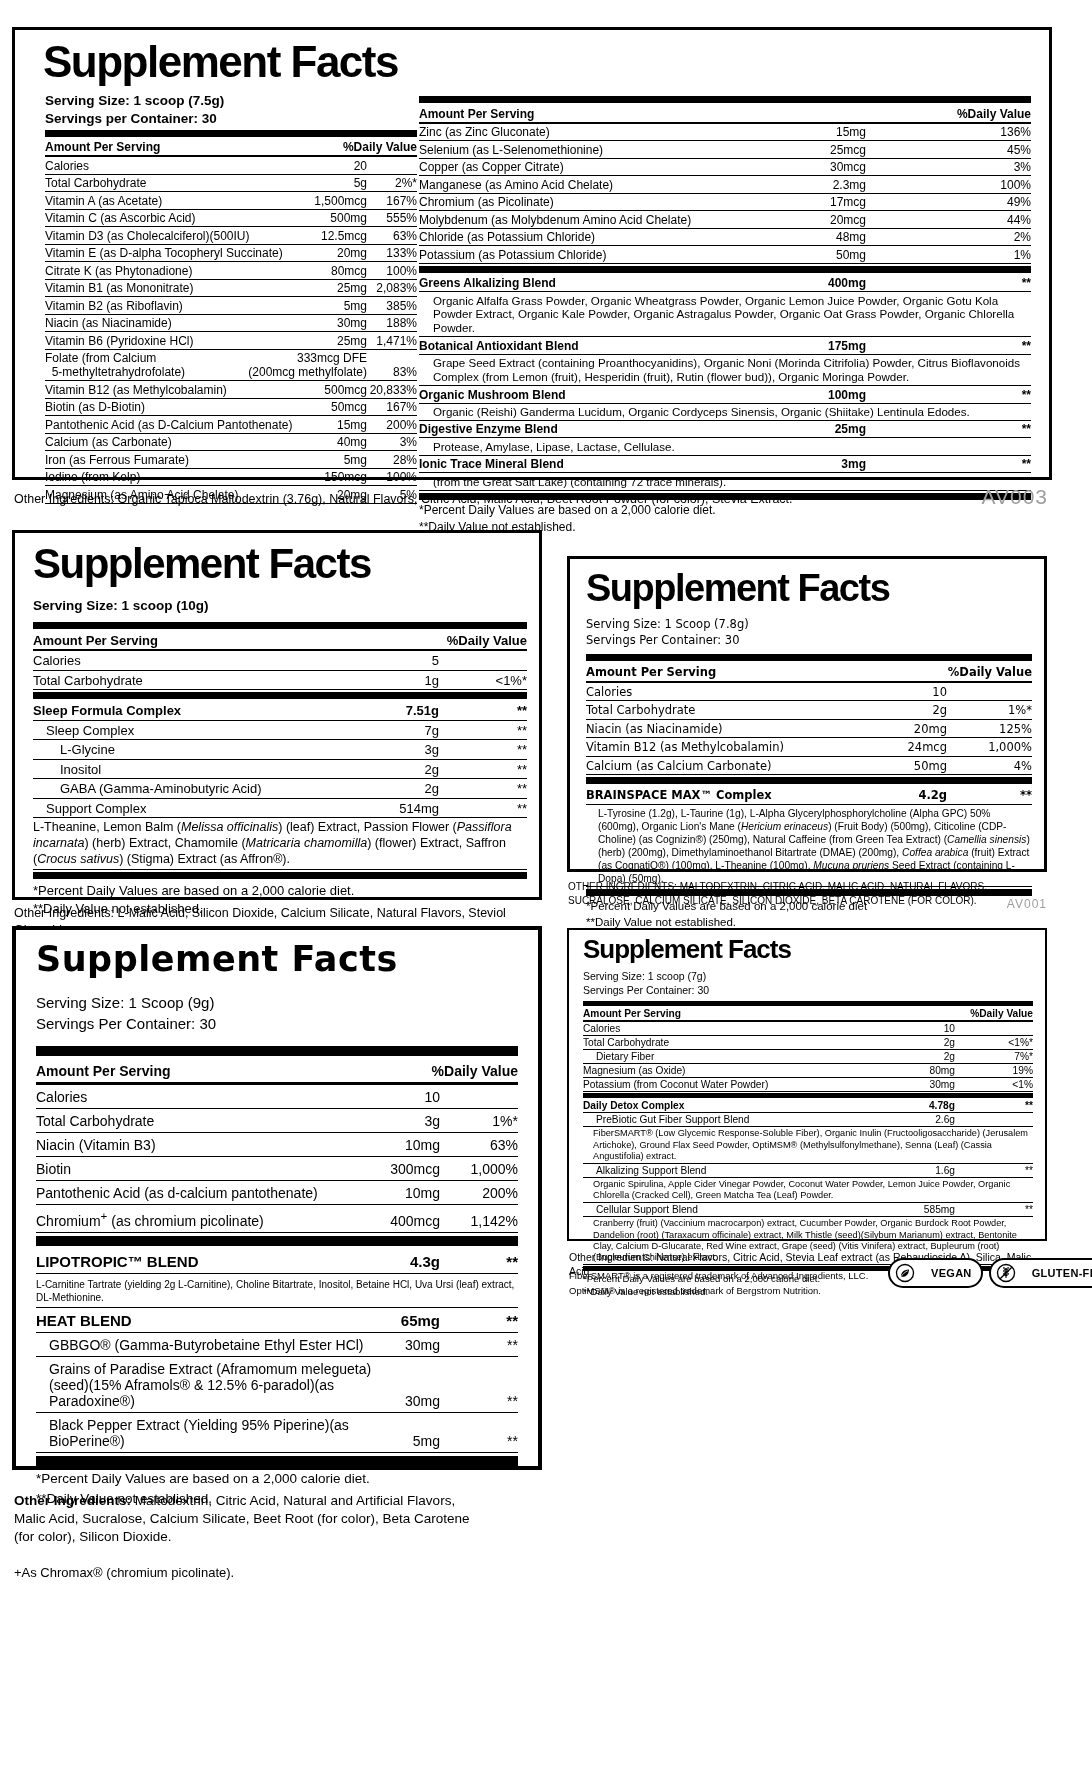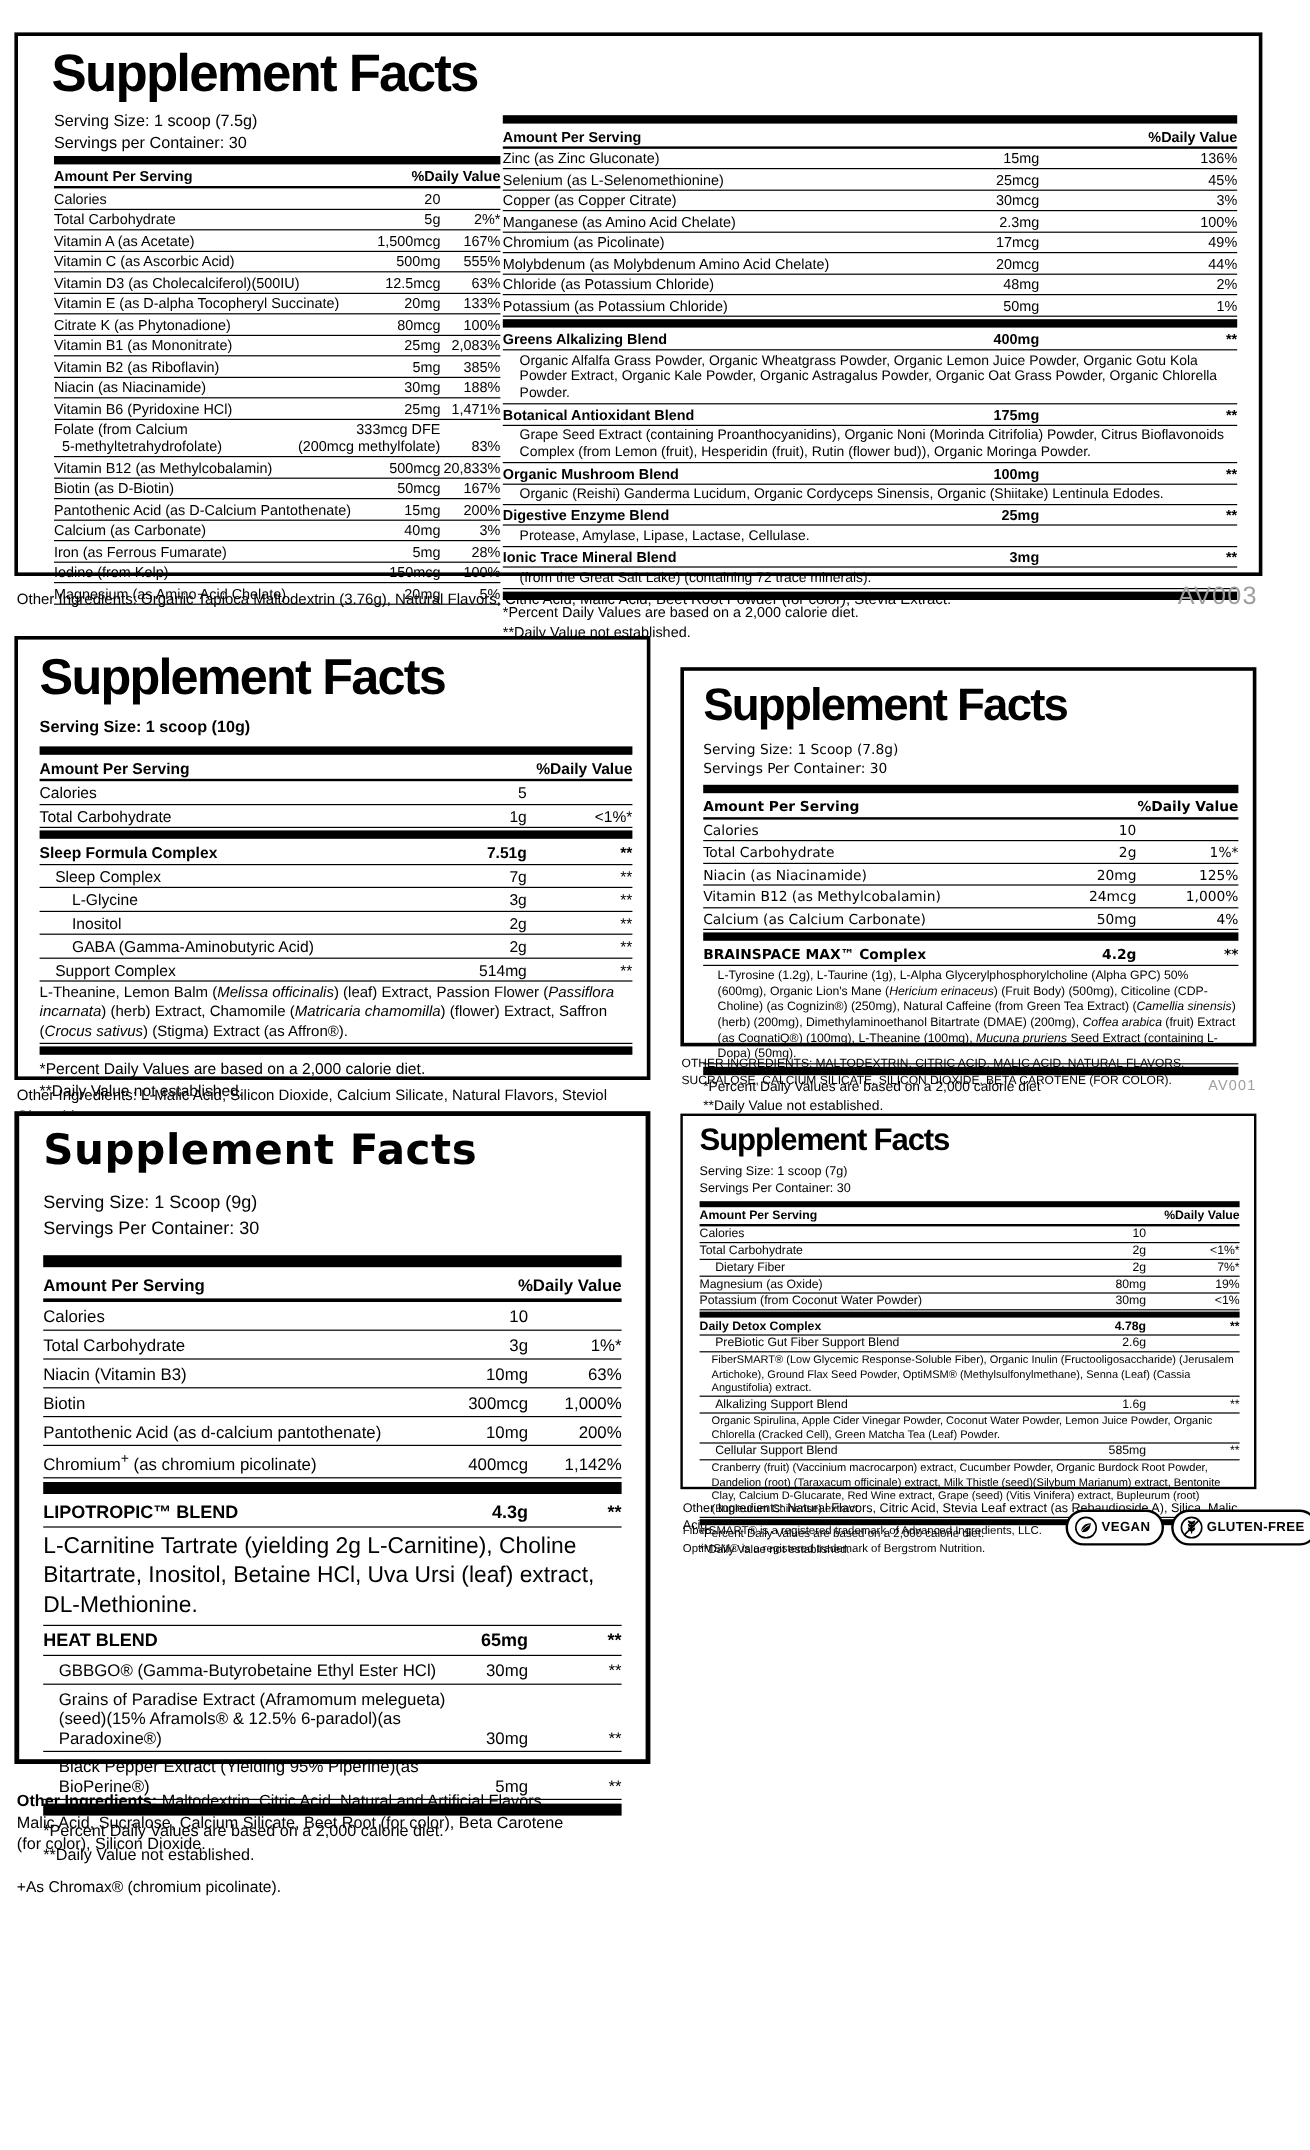--- a/index.html
+++ b/index.html
@@ -23,21 +23,21 @@
   .cd{flex:0 0 55px;text-align:right;white-space:nowrap}
   .h .cd{flex-basis:auto}
   .oth{position:absolute;line-height:1.35}
   .code{position:absolute;color:#9e9e9e;letter-spacing:1px;text-align:right}
 
   
   #p1{left:12px;top:27px;width:1040px;height:453px}
   #p1 .title{left:28px;top:10px;font-size:44px}
   #p1l{left:30px;top:62px;width:372px}
   #p1r{left:404px;top:64px;width:612px}
-  .s1{font-weight:normal;font-size:13.5px;margin-bottom:0}
+  .s1{font-weight:bold;font-size:13.5px;margin-bottom:0}
   #p1 .trow{font-size:12px}
   #p1l .cd{flex-basis:50px}
   #p1r .cd{flex-basis:165px}
   #p1 .trow.d{font-size:11.6px;line-height:1.2;font-weight:normal}
   #p1 .trow.fn{font-size:12px}
   #other1{left:14px;top:491px;width:850px;font-size:12.5px}
   #code1{left:930px;top:485px;width:118px;font-size:21px}
 
   
   #p2{left:12px;top:530px;width:530px;height:370px}
@@ -64,21 +64,21 @@
 
   
   #p4{left:12px;top:926px;width:530px;height:544px;border-width:4px}
   #p4 .title{left:20px;top:12px;font-family:"DejaVu Sans",sans-serif;font-size:35px;letter-spacing:.5px}
   #p4c{left:20px;top:62px;width:482px}
   .s4{font-size:15px;margin-bottom:12px;line-height:1.4}
   #p4 .trow{font-size:14px;padding:4px 0 3px;border-bottom-width:1.5px}
   #p4 .trow.h{border-bottom-width:3px}
   #p4 .cd{flex-basis:78px}
   #p4 .trow.b{font-size:15px}
-  #p4 .trow.d{font-size:19px;line-height:1.3}
+  #p4 .trow.d{font-size:10px;line-height:1.3}
   #p4 .trow.fn{font-size:13.5px;padding:2.5px 0}
   #p4 .tbar{height:10px;margin:3px 0}
   #other4{left:14px;top:1492px;width:470px;font-size:13.5px}
   #chromax{left:14px;top:1564px;width:470px;font-size:13px}
 
   
   #p5{left:567px;top:928px;width:480px;height:313px;border-width:2px}
   #p5 .title{left:14px;top:6px;font-size:26px;letter-spacing:-1px}
   #p5c{left:14px;top:40px;width:450px}
   .s5{font-size:10.5px;margin-bottom:4px;line-height:1.3}
@@ -87,21 +87,21 @@
   #p5 .trow.d{font-size:9.2px;line-height:1.22;padding-left:10px}
   #p5 .trow.fn{font-size:9.6px;padding:1px 0}
   #p5 .tbar{height:5px;margin:1px 0}
   #other5{left:569px;top:1250px;width:480px;font-size:10.5px}
   .tm{position:absolute;font-size:9.5px;line-height:1.3}
   #tm1{left:569px;top:1270px}
   #tm2{left:569px;top:1285px}
 
   
   .badges{position:absolute;left:888px;top:1258px;display:flex;gap:6px}
-  .badge{display:flex;align-items:center;gap:3px;border:2px solid #000;border-radius:16px;padding:3px 9px 3px 5px;background:#fff;height:30px}
+  .badge{display:flex;align-items:center;gap:16px;border:2px solid #000;border-radius:16px;padding:3px 9px 3px 5px;background:#fff;height:30px}
   .badge span{font-weight:bold;font-size:11px;letter-spacing:.3px;white-space:nowrap}
 </style>
 </head>
 <body>
 
 <div class="page">
 
   <section class="panel" id="p1">
     <h1 class="title t1">Supplement Facts</h1>
     <div class="col" id="p1l">

